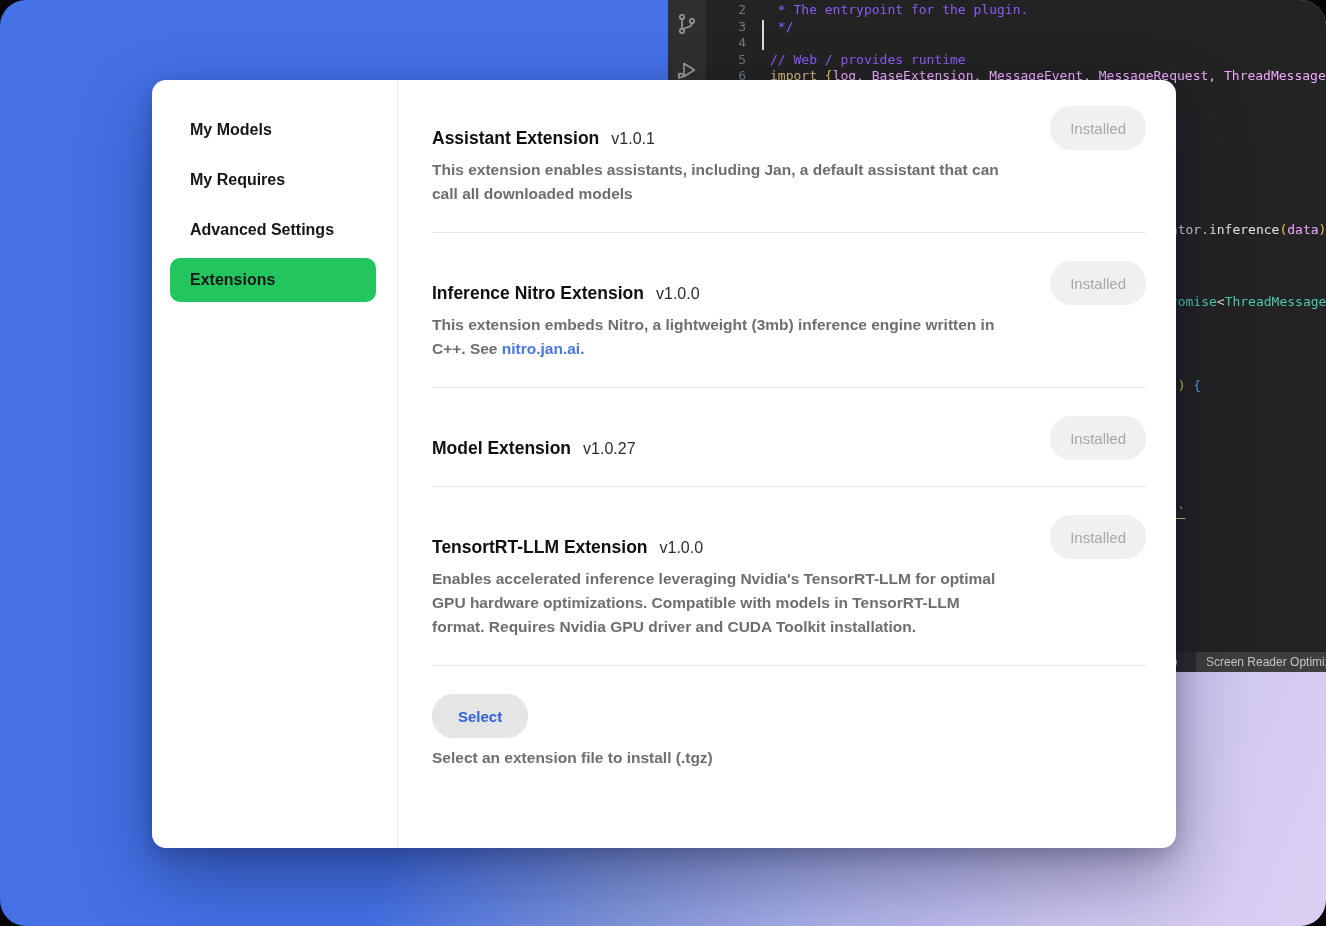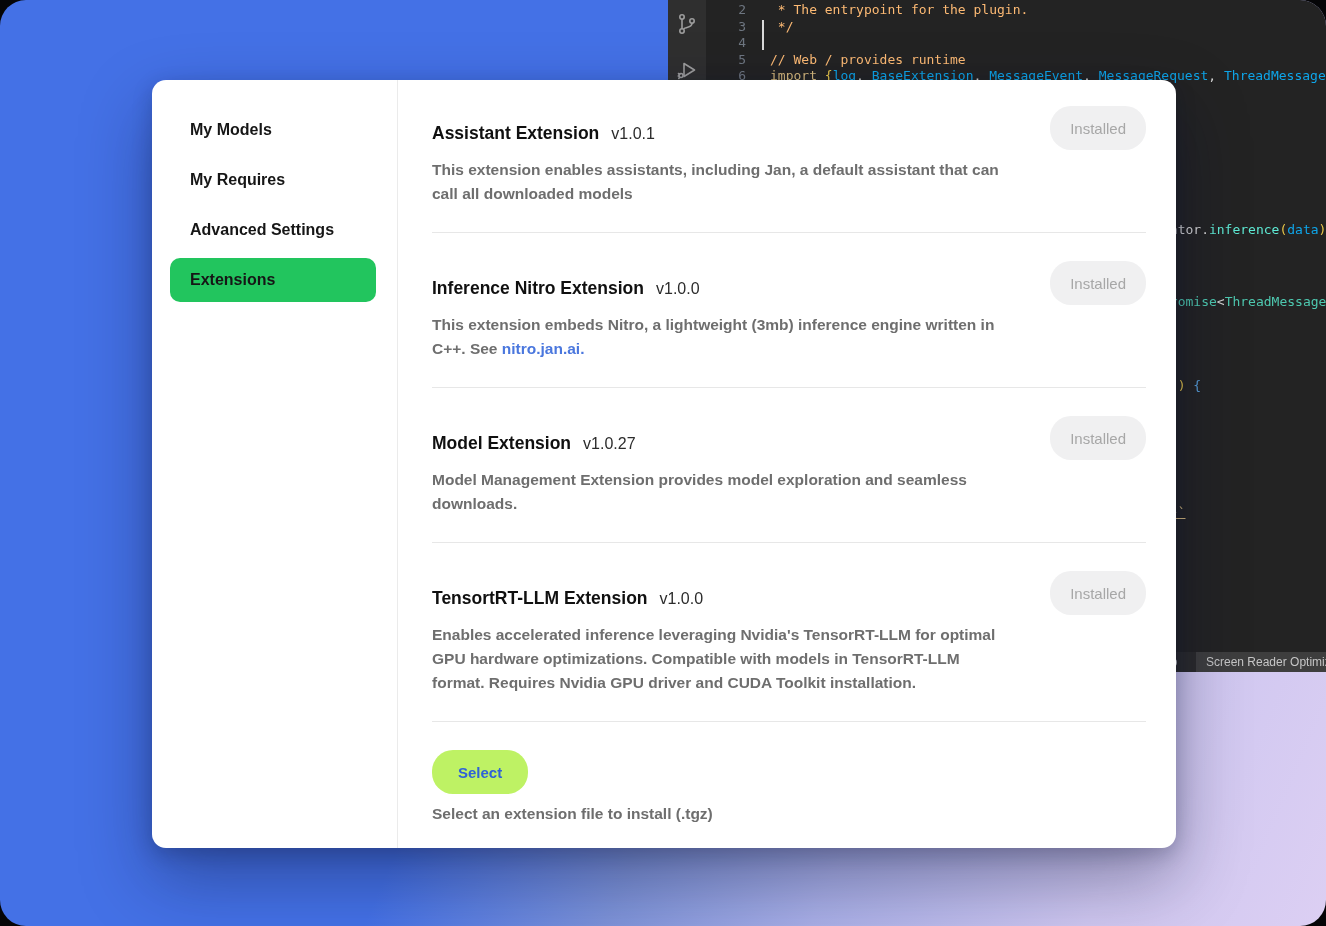--- a/index.html
+++ b/index.html
@@ -24,23 +24,23 @@
     position:absolute;left:0;top:0;bottom:0;width:38px;background:#2f2f2f;
     display:flex;flex-direction:column;align-items:center;padding-top:12px;gap:22px;
   }
   .activity-bar svg{display:block;}
   .code-lines{position:absolute;left:38px;top:2px;right:0;}
   .code-line{display:flex;height:16.5px;line-height:16.5px;white-space:pre;}
   .lnum{display:inline-block;width:40px;text-align:right;padding-right:24px;color:#6e7681;flex-shrink:0;}
   .editor-cursor{position:absolute;left:94px;top:20px;width:1.5px;height:30px;background:#d9d9d9;}
   .code-frags{position:absolute;left:494px;top:0;right:0;bottom:0;}
   .code-frag{position:absolute;left:0;white-space:pre;line-height:16px;}
-  .tok-comment{color:#fdba74;} .tok-keyword{color:#d7ba7d;}
-  .tok-var{color:#0ea5e9;}     .tok-punct{color:#e8c64a;}
-  .tok-fg{color:#d4d4d4;}      .tok-method{color:#5eead4;}
+  .tok-comment{color:#8b5cf6;} .tok-keyword{color:#d7ba7d;}
+  .tok-var{color:#f0abfc;}     .tok-punct{color:#e8c64a;}
+  .tok-fg{color:#d4d4d4;}      .tok-method{color:#e5e5e5;}
   .tok-type{color:#4ec9b0;}    .tok-string{color:#ce9178;}
   .tok-brace{color:#569cd6;}
   .tok-string-u{color:#d7ba7d;text-decoration:underline;}
   .status-bar{
     position:absolute;left:0;right:0;bottom:0;height:20px;background:#2b2b2b;
     font-size:12px;color:#c6c6c6;font-family:"Liberation Sans",sans-serif;
   }
   .status-left{position:absolute;left:496px;top:0;line-height:20px;}
   .status-item{
     position:absolute;left:528px;top:0;height:20px;line-height:20px;
@@ -53,32 +53,32 @@
     box-shadow:0 30px 70px rgba(10,16,50,.38),0 6px 20px rgba(10,16,50,.22);
   }
   .sidebar{width:246px;flex-shrink:0;border-right:1px solid #ebebeb;box-sizing:border-box;padding-top:28px;}
   .side-item{
     width:206px;margin:0 0 6px 18px;padding:10px 20px;box-sizing:border-box;
     border-radius:10px;font-size:16px;font-weight:600;color:#161616;line-height:24px;
     cursor:pointer;white-space:nowrap;
   }
   .side-item.active{background:#22c55e;}
   .content{flex:1;padding:26px 30px 0 34px;box-sizing:border-box;}
-  .ext-head{display:flex;justify-content:space-between;align-items:center;}
+  .ext-head{display:flex;justify-content:space-between;align-items:flex-end;}
   .ext-titles{display:flex;align-items:baseline;gap:12px;padding-top:9px;}
   .ext-title{font-size:17.5px;font-weight:700;color:#101010;line-height:24px;white-space:nowrap;}
   .ext-version{font-size:16px;font-weight:400;color:#2c2c2c;}
   .ext-desc{margin:8px 0 0 0;font-size:15.5px;line-height:24px;color:#6e6e6e;max-width:578px;font-weight:bold;}
   .ext-link{color:var(--link);text-decoration:none;}
   .btn{
     border:none;flex-shrink:0;height:44px;border-radius:21px;font-size:15px;cursor:pointer;
     font-family:"Liberation Sans","DejaVu Sans",sans-serif;
   }
   .btn-installed{background:#f0f0f1;color:#a7a7a7;font-weight:500;padding:0 20px;}
-  .btn-select{background:#bef264;color:var(--select_text);font-weight:700;padding:0 26px;}
+  .btn-select{background:#e5e5e5;color:var(--select_text);font-weight:700;padding:0 26px;}
   .row-divider{height:1px;background:#e7e7e7;margin:26px 0 28px 0;}
 </style>
 </head>
 <body>
 
 <div class="shot">
 
   <div class="editor">
     <div class="activity-bar">
       <span>
@@ -148,21 +148,20 @@
         </div>
         <div class="row-divider"></div>
         <div class="ext-row">
           <div class="ext-head">
             <div class="ext-titles">
               <span class="ext-title">Model Extension</span>
               <span class="ext-version">v1.0.27</span>
             </div>
             <button class="btn btn-installed">Installed</button>
           </div>
-          <p class="ext-desc">Model Management Extension provides model exploration and seamless downloads.</p>
         </div>
         <div class="row-divider"></div>
         <div class="ext-row">
           <div class="ext-head">
             <div class="ext-titles">
               <span class="ext-title">TensortRT-LLM Extension</span>
               <span class="ext-version">v1.0.0</span>
             </div>
             <button class="btn btn-installed">Installed</button>
           </div>

